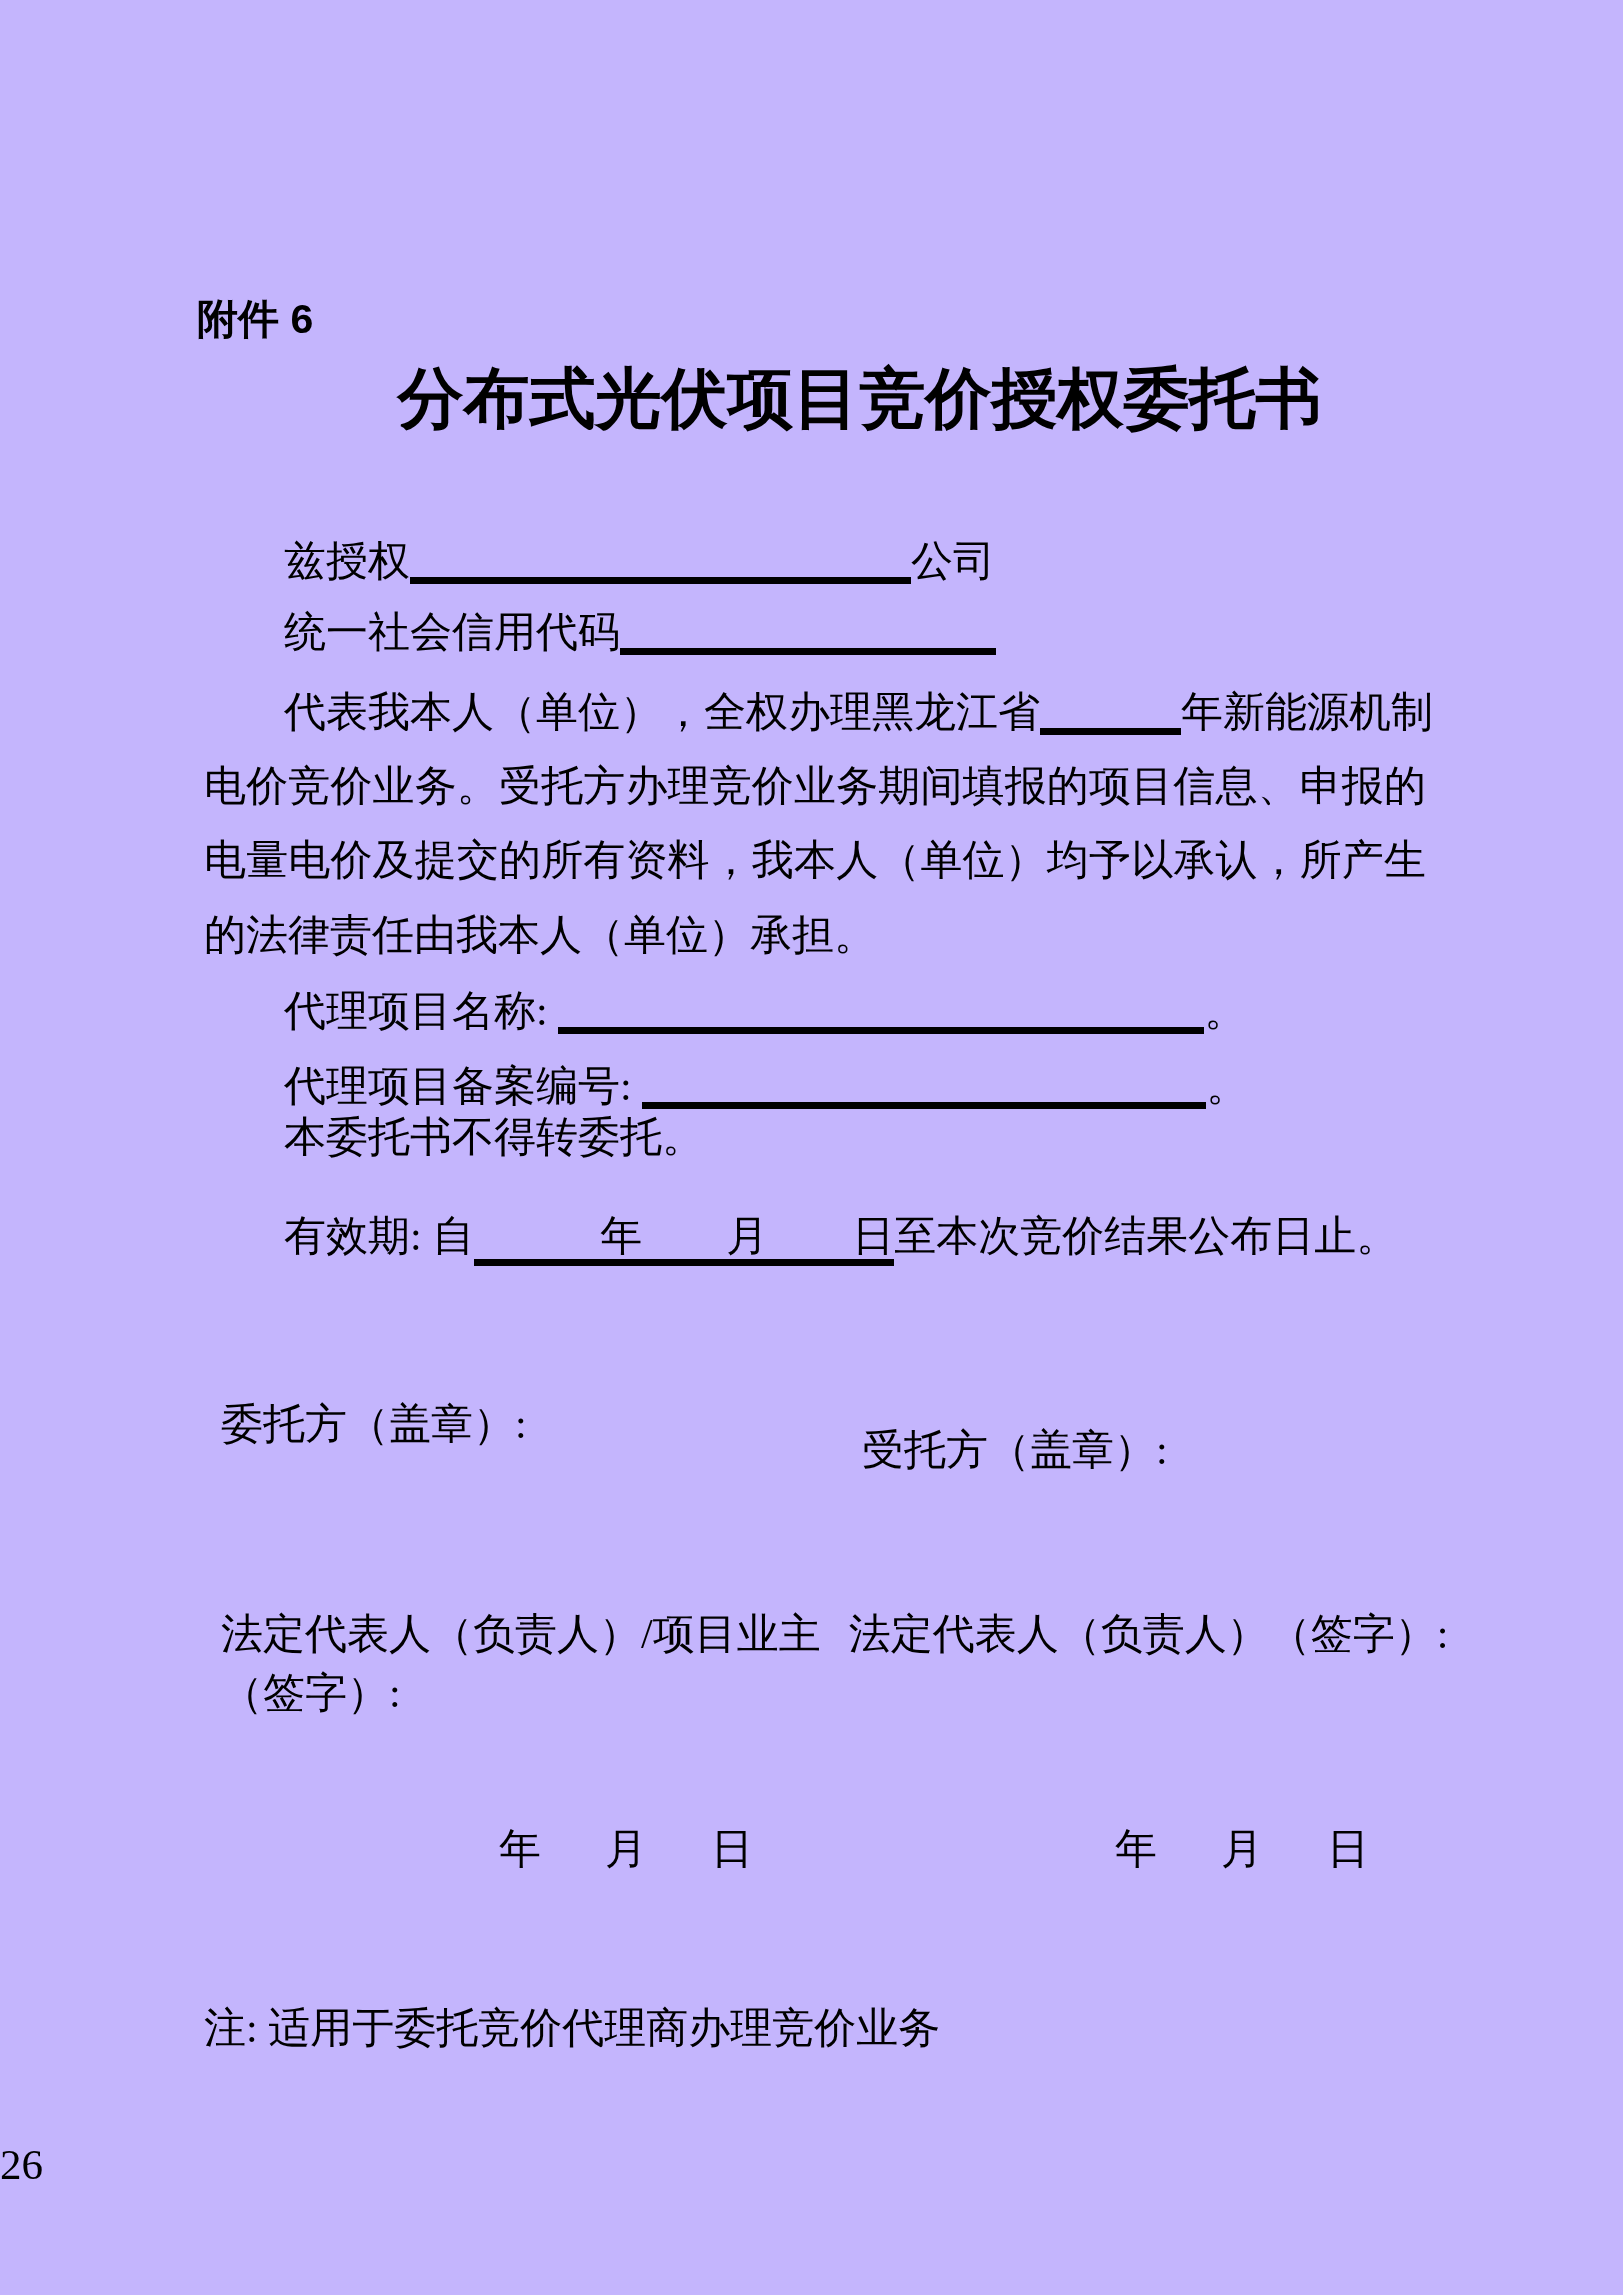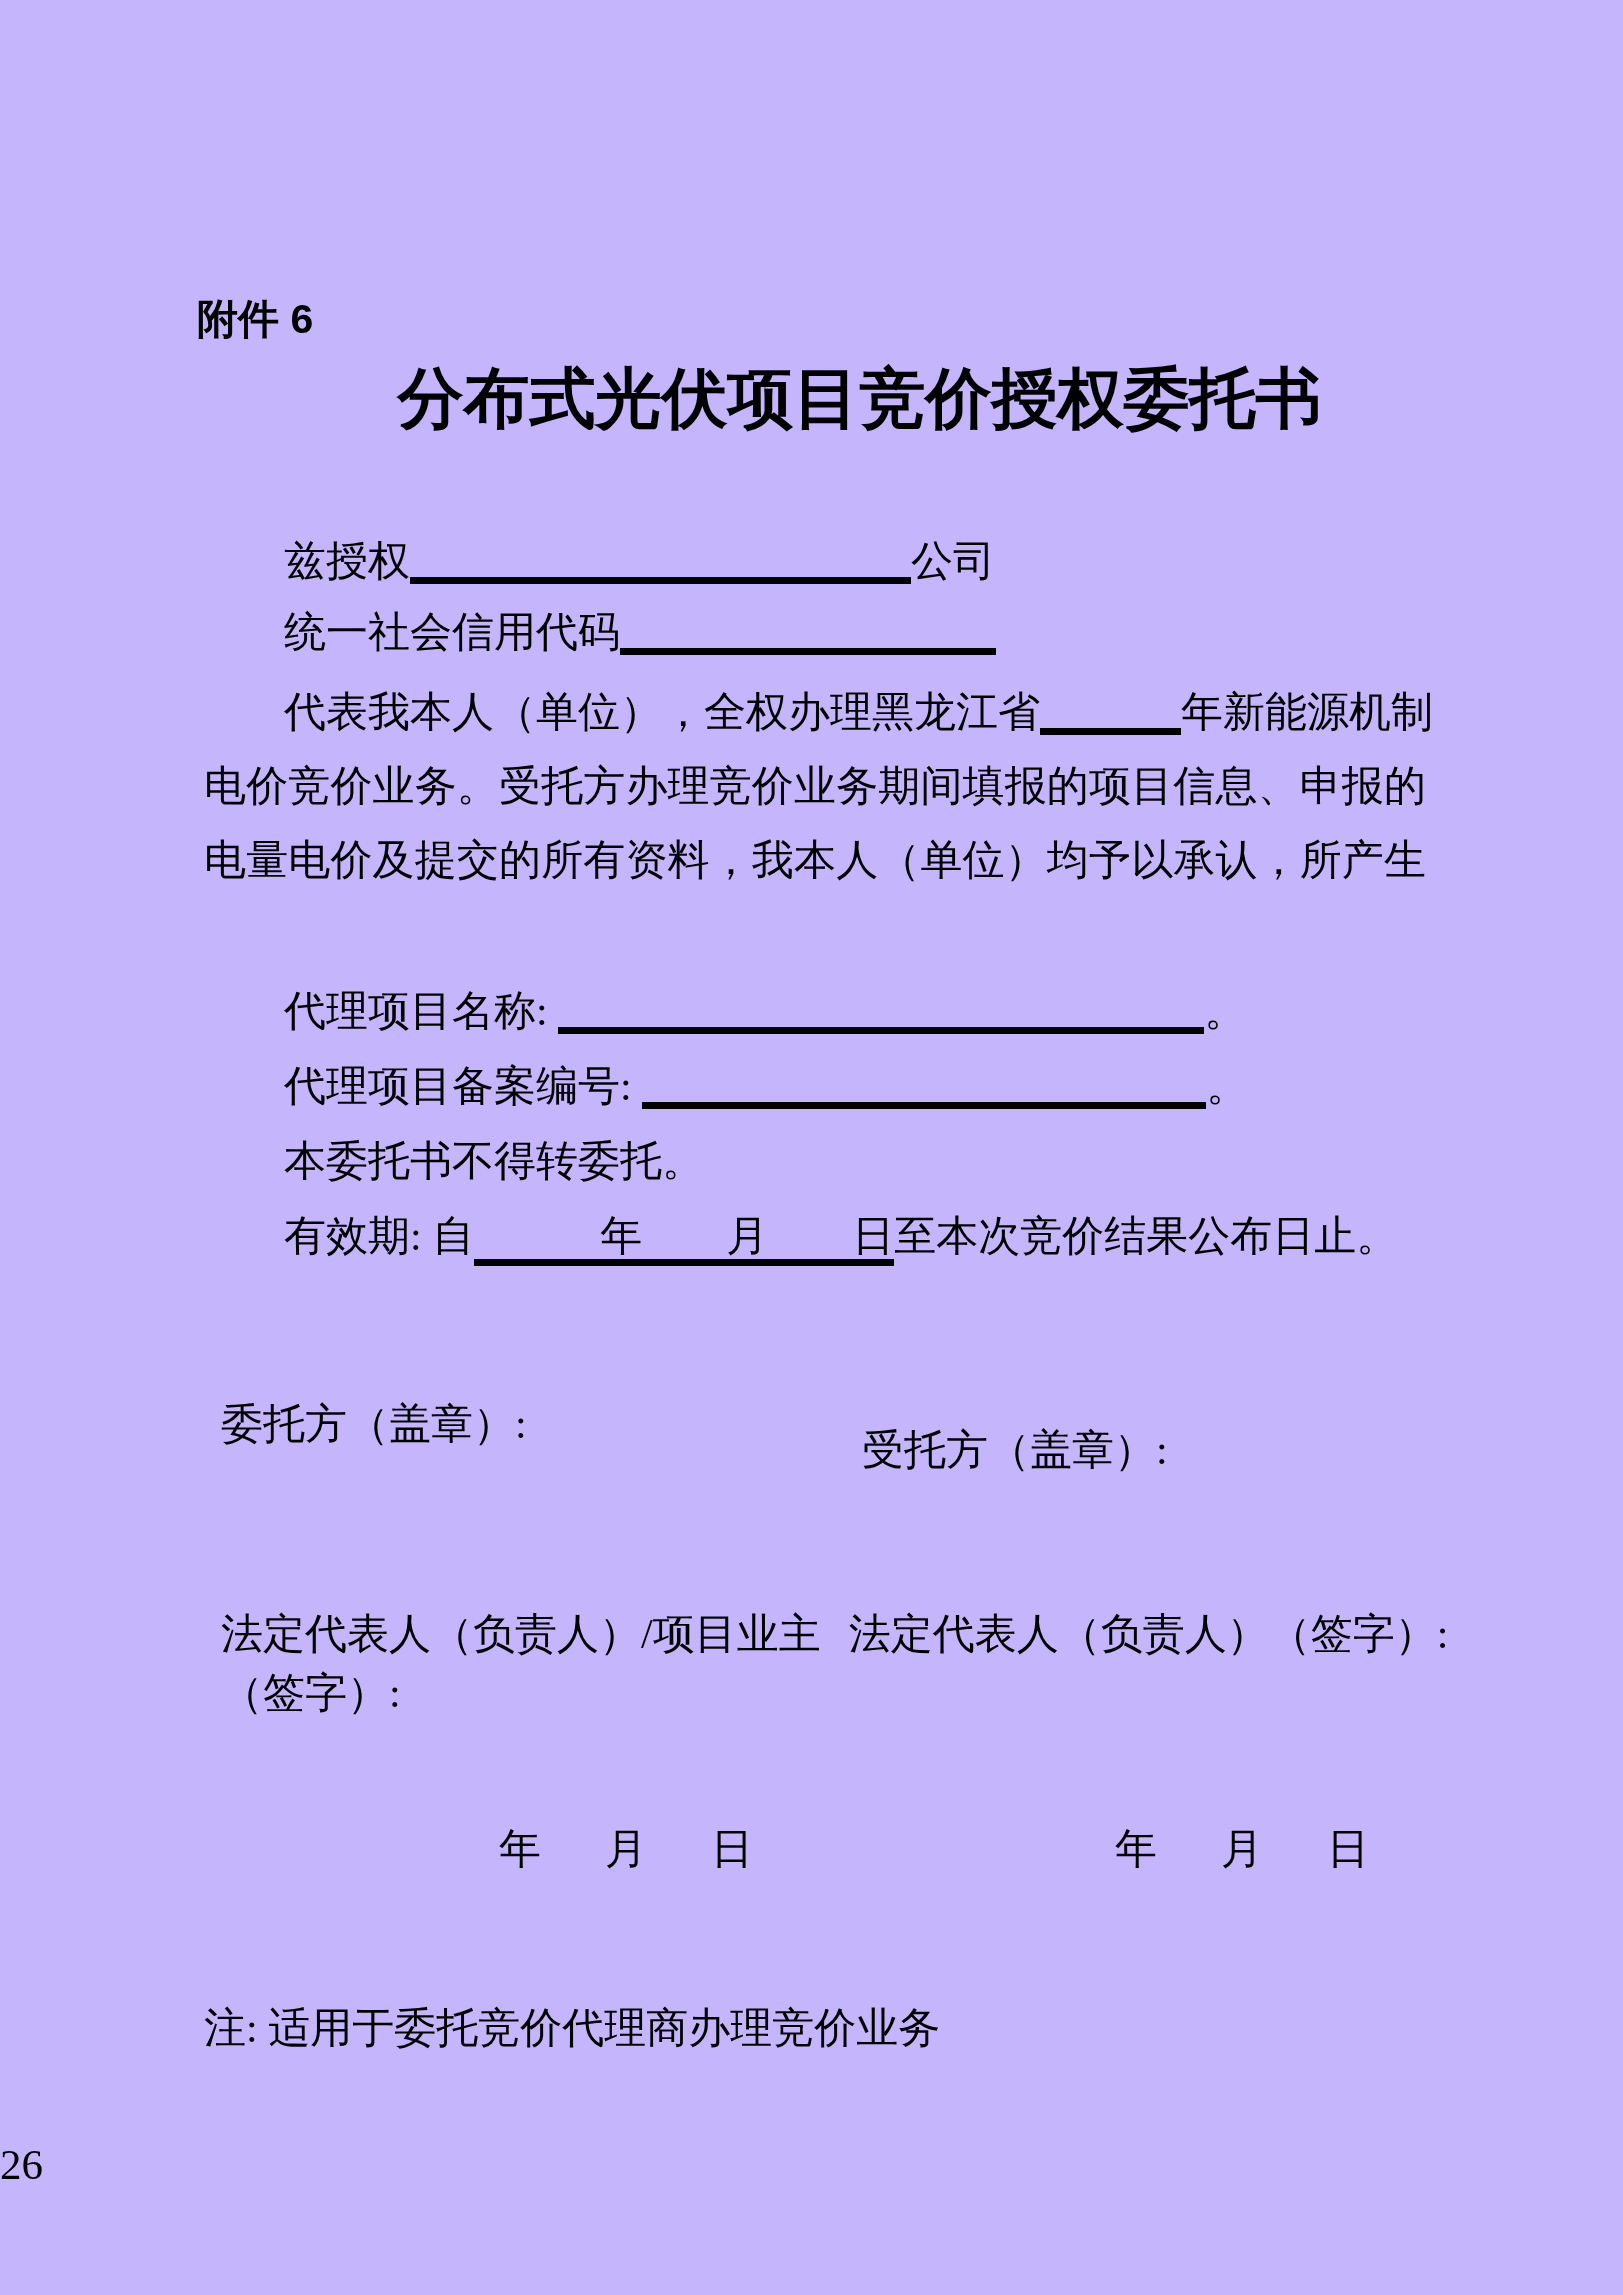--- a/index.html
+++ b/index.html
@@ -98,30 +98,31 @@
   </div>
 
   <div class="line justify-line" style="left:204px; top:765px;">电价竞价业务。受托方办理竞价业务期间填报的项目信息、申报的</div>
 
   <div class="line" style="left:284px; top:690px;">
     <span>代表我本人（单位），全权办理黑龙江省</span><span class="blank w275"></span><span>年新能源机制</span>
   </div>
 
   <div class="line justify-line" style="left:204px; top:839px;">电量电价及提交的所有资料，我本人（单位）均予以承认，所产生</div>
 
+  <div class="line" style="left:204px; top:914px;">的法律责任由我本人（单位）承担。</div>
 
   <div class="line" style="left:284px; top:989px;">
     <span>代理项目名称: </span><span class="blank w1263"></span><span>。</span>
   </div>
 
   <div class="line" style="left:284px; top:1064px;">
     <span>代理项目备案编号: </span><span class="blank w1103"></span><span>。</span>
   </div>
 
-  <div class="line" style="left:284px; top:1140px;">本委托书不得转委托。</div>
+  <div class="line" style="left:284px; top:1116px;">本委托书不得转委托。</div>
 
   <div class="line" style="left:284px; top:1214px;">
     <span>有效期: 自</span><span class="blank-text">　　　年　　月　　日</span><span>至本次竞价结果公布日止。</span>
   </div>
 
   <div class="line" style="left:221px; top:1403px;">委托方（盖章）:</div>
 
   <div class="line" style="left:862px; top:1429px;">受托方（盖章）:</div>
 
   <div class="line" style="left:221px; top:1613px;">

